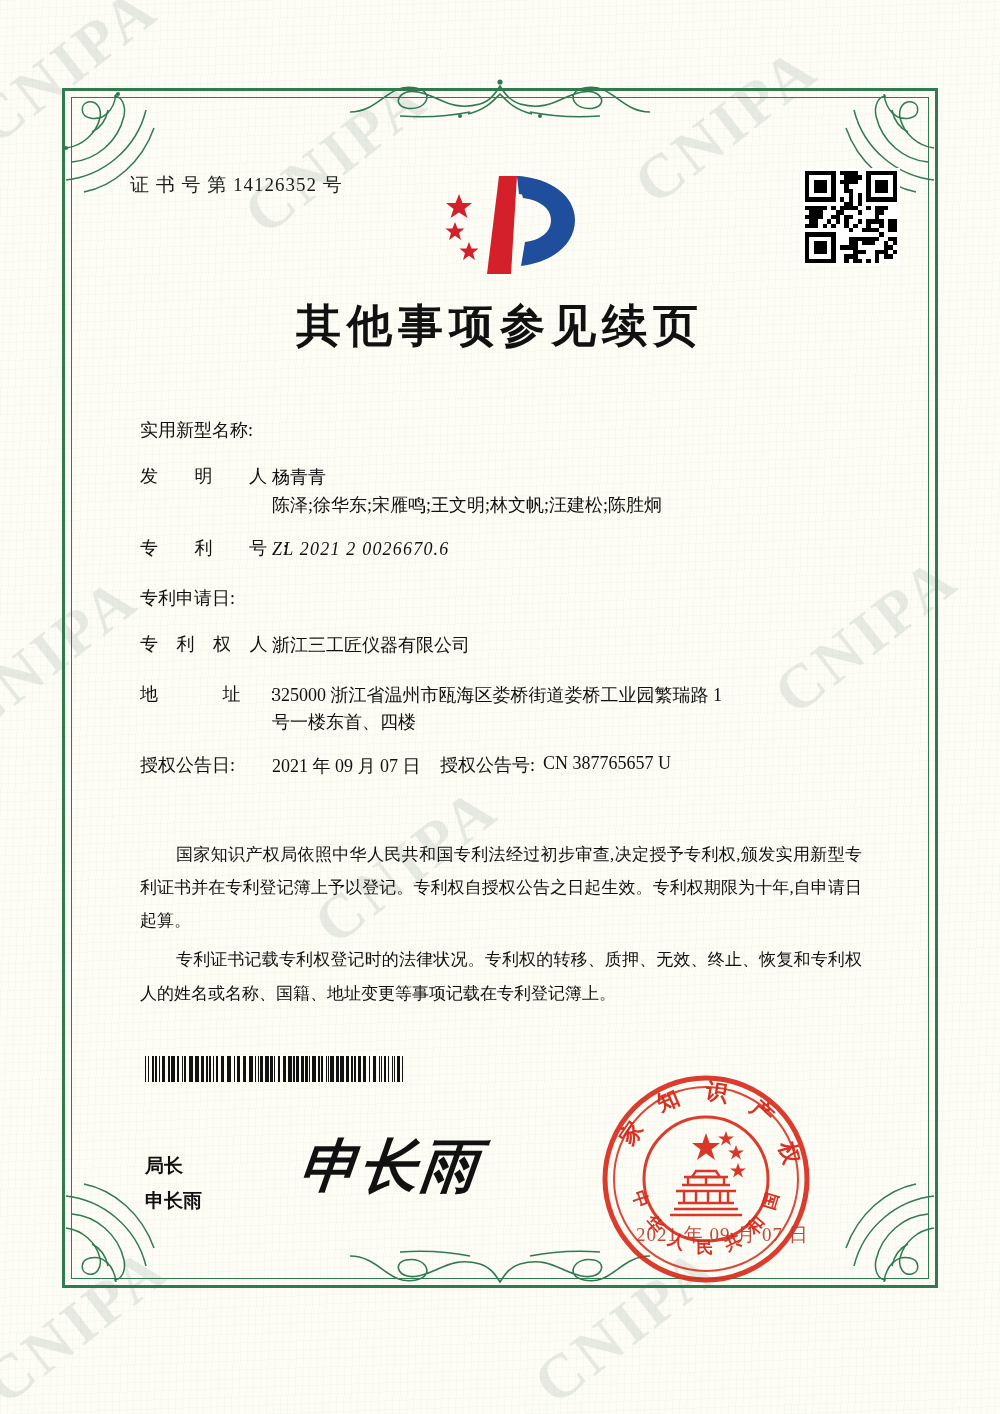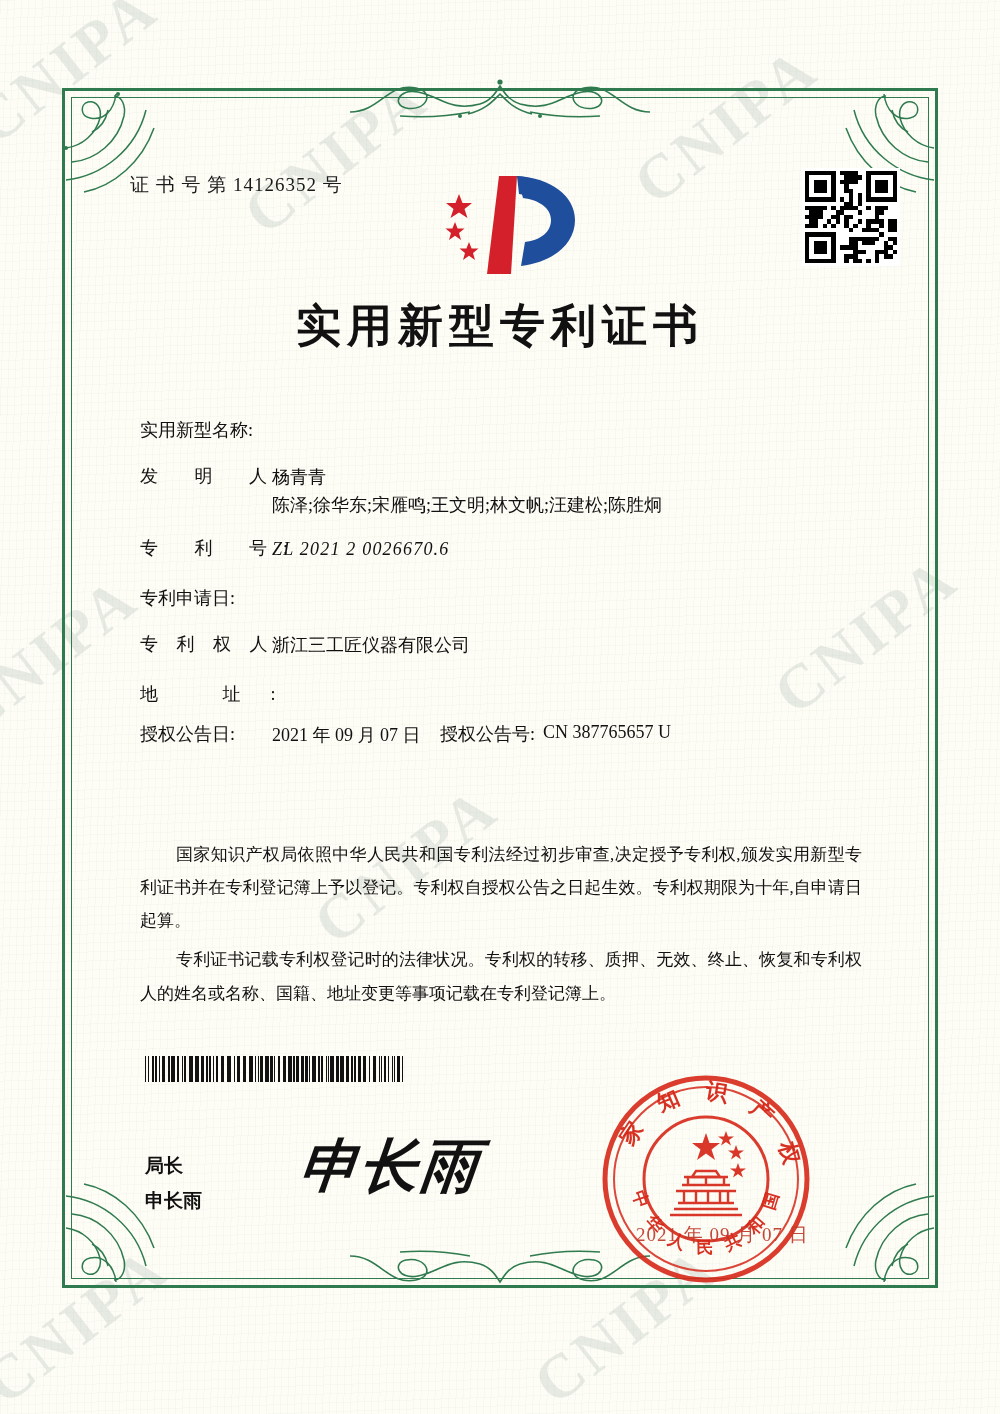--- a/index.html
+++ b/index.html
@@ -802,21 +802,21 @@
         <i></i>
         <i style="background: transparent;"></i>
         <i></i>
         <i style="background: transparent;"></i>
         <i style="background: transparent;"></i>
         <i style="background: transparent;"></i>
         <i style="background: transparent;"></i>
       </div>
   </div>
 
-  <div class="title">实用新型专利证书</div>
+  <div class="title">其他事项参见续页</div>
 
   <div class="fields">
 
     <div class="frow">
       <div class="flabel">实用新型名称:</div>
     </div>
 
     <div class="frow tight">
       <div class="flabel sp2">发 明 人:</div>
       <div class="fvalue">
@@ -834,20 +834,24 @@
       <div class="flabel">专利申请日:</div>
     </div>
 
     <div class="frow">
       <div class="flabel sp3">专 利 权 人:</div>
       <div class="fvalue">浙江三工匠仪器有限公司</div>
     </div>
 
     <div class="frow tight">
       <div class="flabel sp4">地 址:</div>
+      <div class="fvalue">
+        <span class="line2">325000 浙江省温州市瓯海区娄桥街道娄桥工业园繁瑞路 1</span>
+        <span class="line2">号一楼东首、四楼</span>
+      </div>
     </div>
 
     <div class="frow two-col">
       <div class="col-a" style="display:flex;">
         <div class="flabel">授权公告日:</div>
         <div class="fvalue">2021 年 09 月 07 日</div>
       </div>
       <div class="col-b">
         <div class="lb">授权公告号:</div>
         <div>CN 387765657 U</div>

